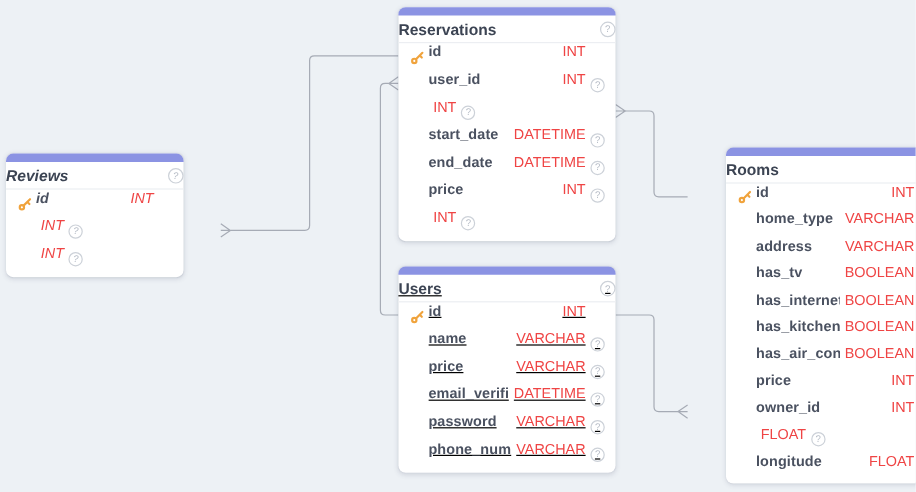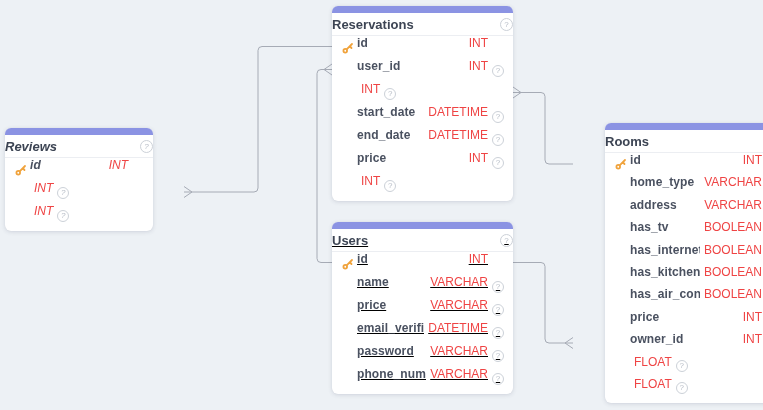--- a/index.html
+++ b/index.html
@@ -320,20 +320,21 @@
         </div>
         <div class="row">
           <span class="keycol"></span>
           <span class="ftype">FLOAT</span>
           <span class="iconcol">
             <span class="qcircle">?</span>
           </span>
         </div>
         <div class="row">
           <span class="keycol"></span>
+          <span class="fname">longitude</span>
           <span class="ftype">FLOAT</span>
           <span class="iconcol">
             <span class="qcircle">?</span>
           </span>
         </div>
       </div>
   </div>
 
 </div>
 

